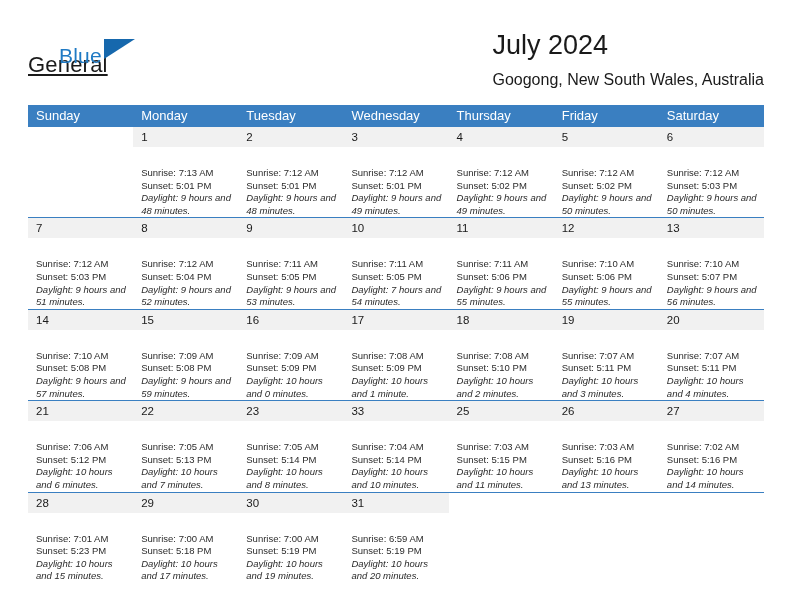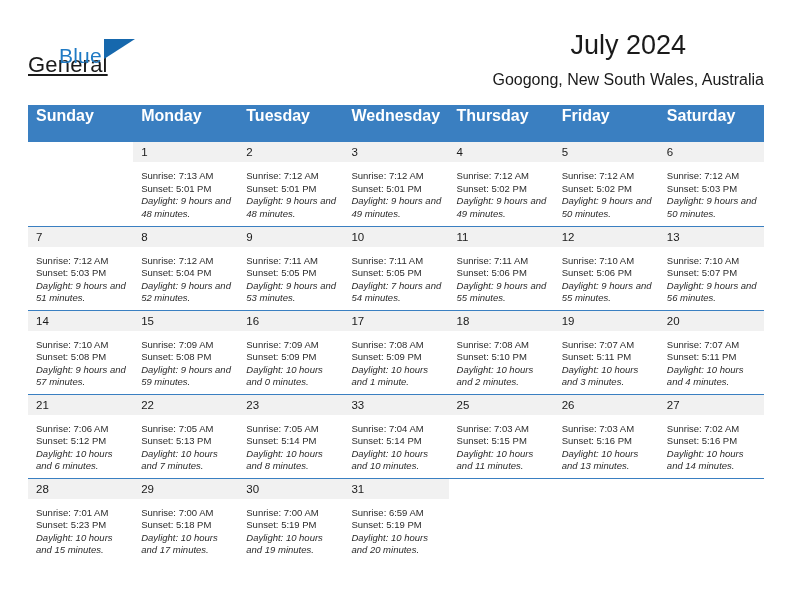--- a/index.html
+++ b/index.html
@@ -64,21 +64,21 @@
     width: 0;
     height: 0;
     border-left: 31px solid #1668ad;
     border-bottom: 20px solid transparent;
   }
 
   .title-block {
     position: absolute;
     right: 0;
     top: 0;
-    text-align: center;
+    text-align: left;
   }
   .cal-title {
     font-size: 27px;
     color: #1a1a1a;
     line-height: 34px;
     white-space: nowrap;
   }
   .cal-subtitle {
     font-size: 16px;
     color: #1a1a1a;
@@ -93,24 +93,24 @@
     left: 28px;
     top: 105px;
     width: 736px;
     border-collapse: collapse;
     table-layout: fixed;
   }
 
   .calendar th {
     background: #3a7fc1;
     color: #ffffff;
-    font-size: 16px;
-    font-weight: bold;
+    font-size: 13px;
+    font-weight: normal;
     text-align: left;
-    padding: 5px 0 20px 8px;
+    padding: 5px 0 5px 8px;
     height: 11px;
     line-height: 12px;
   }
 
   .calendar td {
     vertical-align: top;
     padding: 0;
     border-top: 1.5px solid #3a7fc1;
     height: 84px;
     box-sizing: border-box;
@@ -130,21 +130,21 @@
     color: #1a1a1a;
     line-height: 14px;
     padding: 3px 0 3px 8px;
   }
   .daynum.empty {
     background: #ffffff;
     color: transparent;
   }
 
   .info {
-    padding: 8px 6px 0 8px;
+    padding: 20px 6px 0 8px;
     font-size: 9.5px;
     line-height: 12.6px;
     color: #2b2b2b;
   }
   .info div {
     white-space: nowrap;
   }
   .info .wrap {
     white-space: normal;
     font-style: italic;

